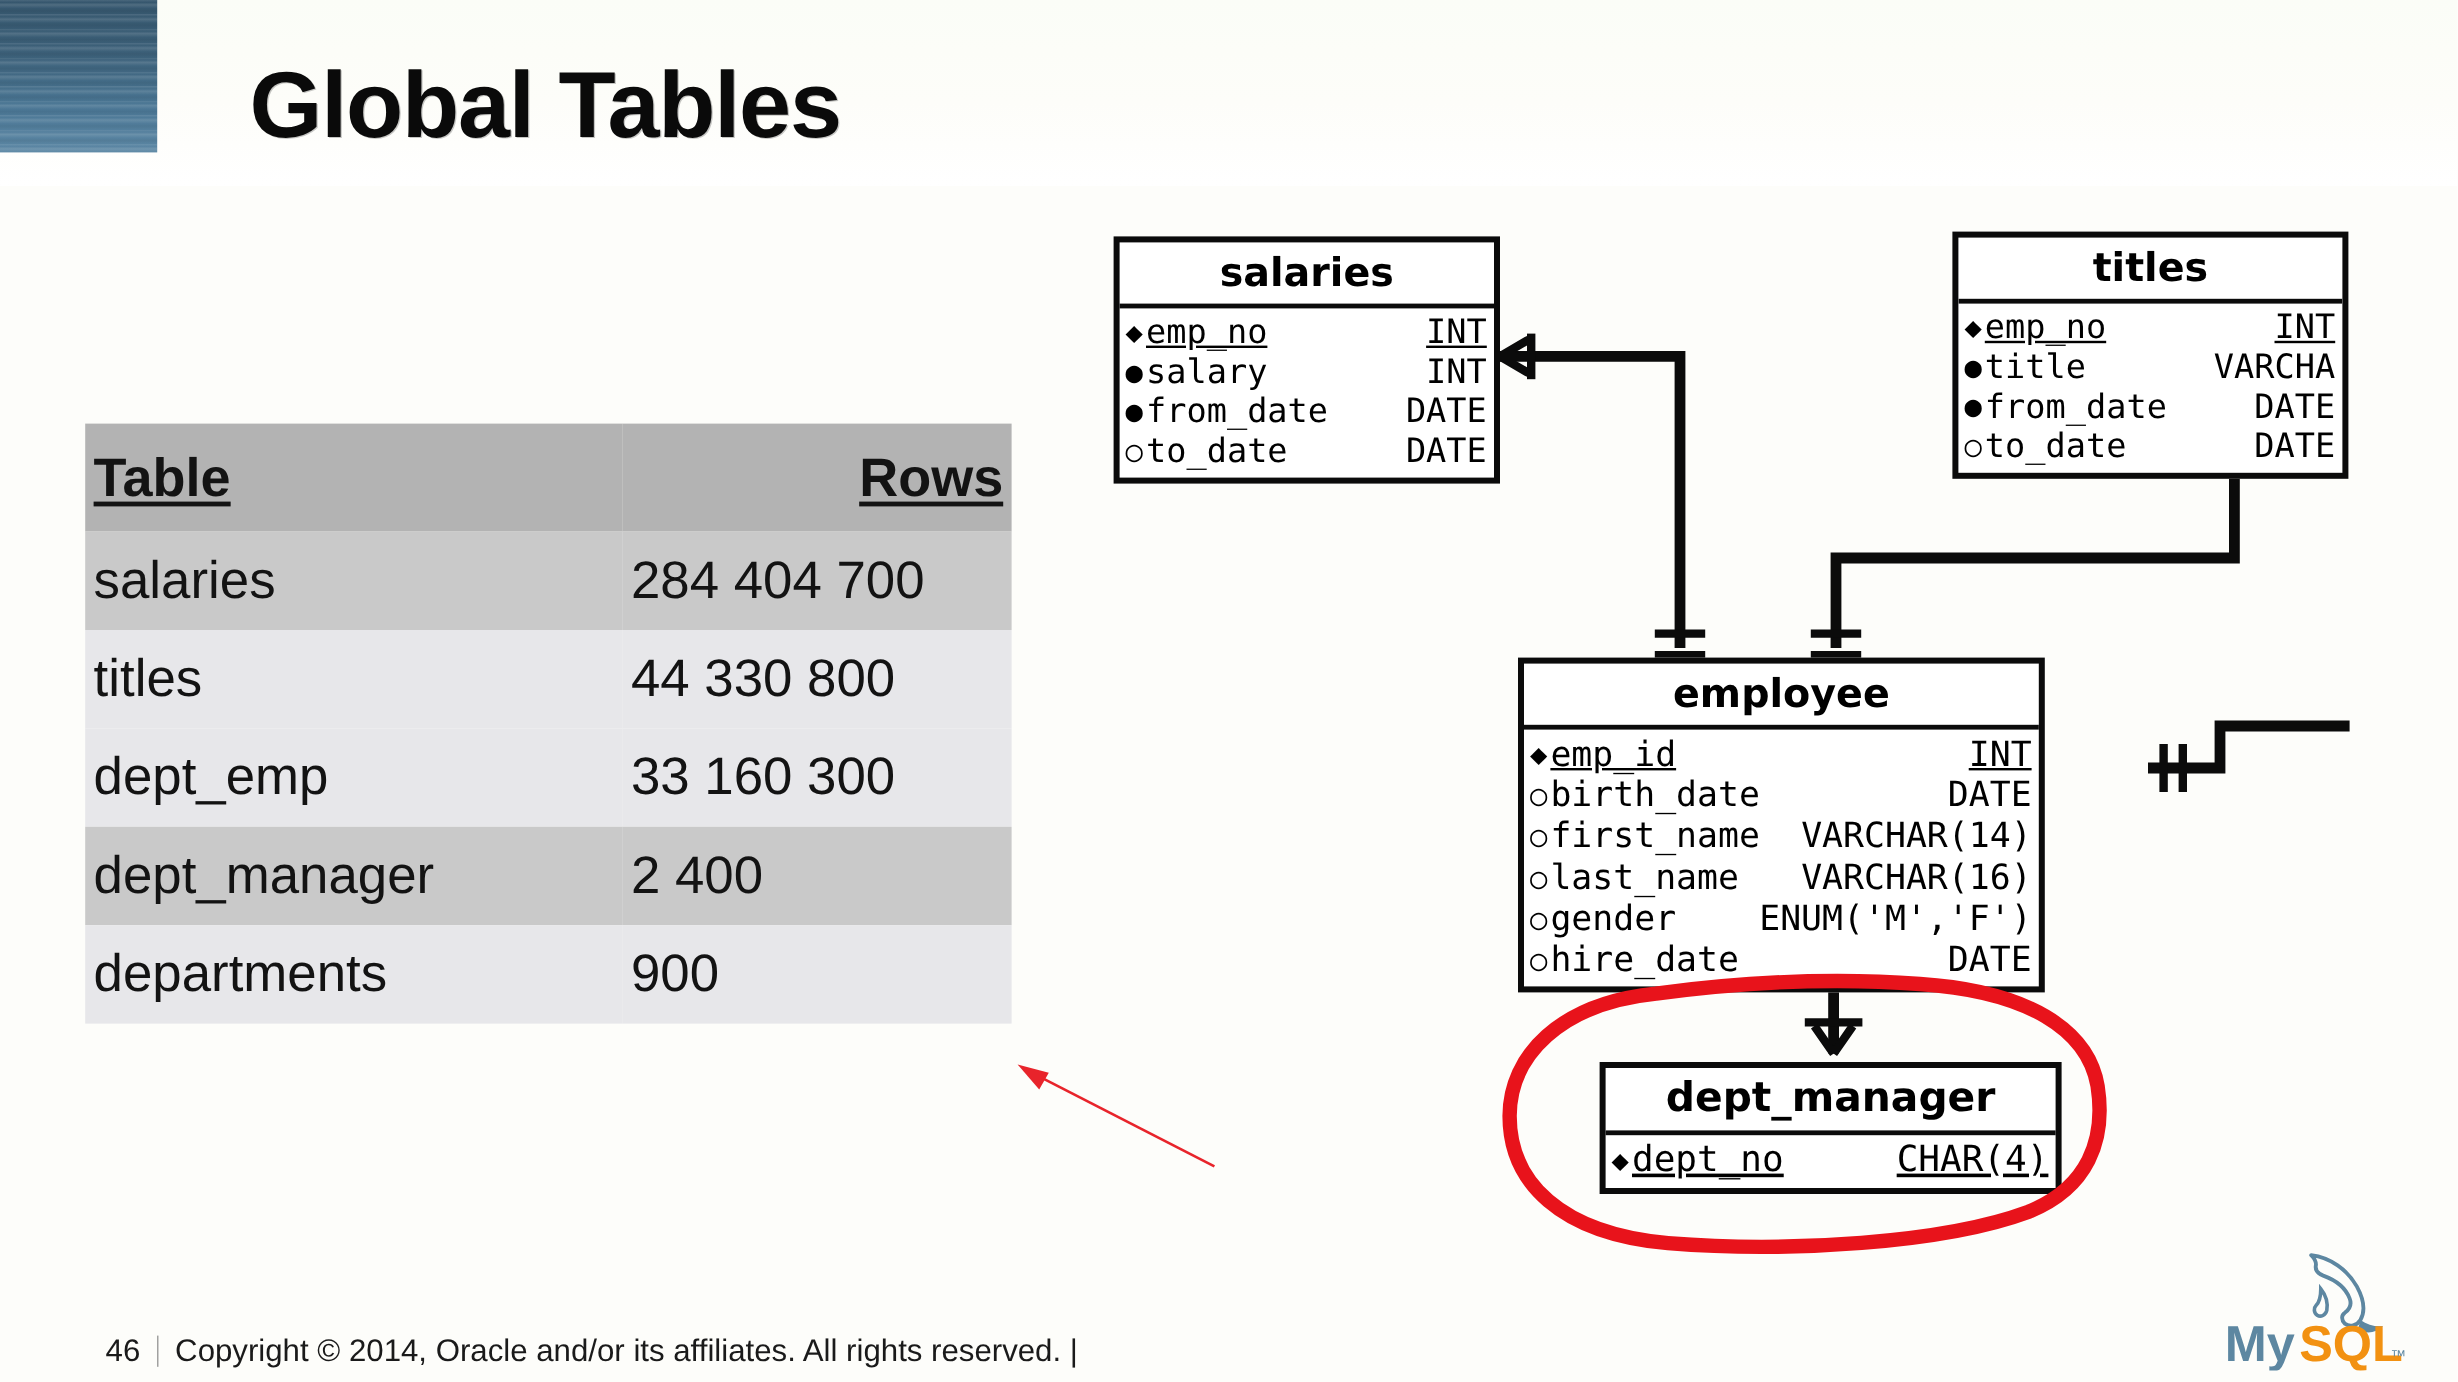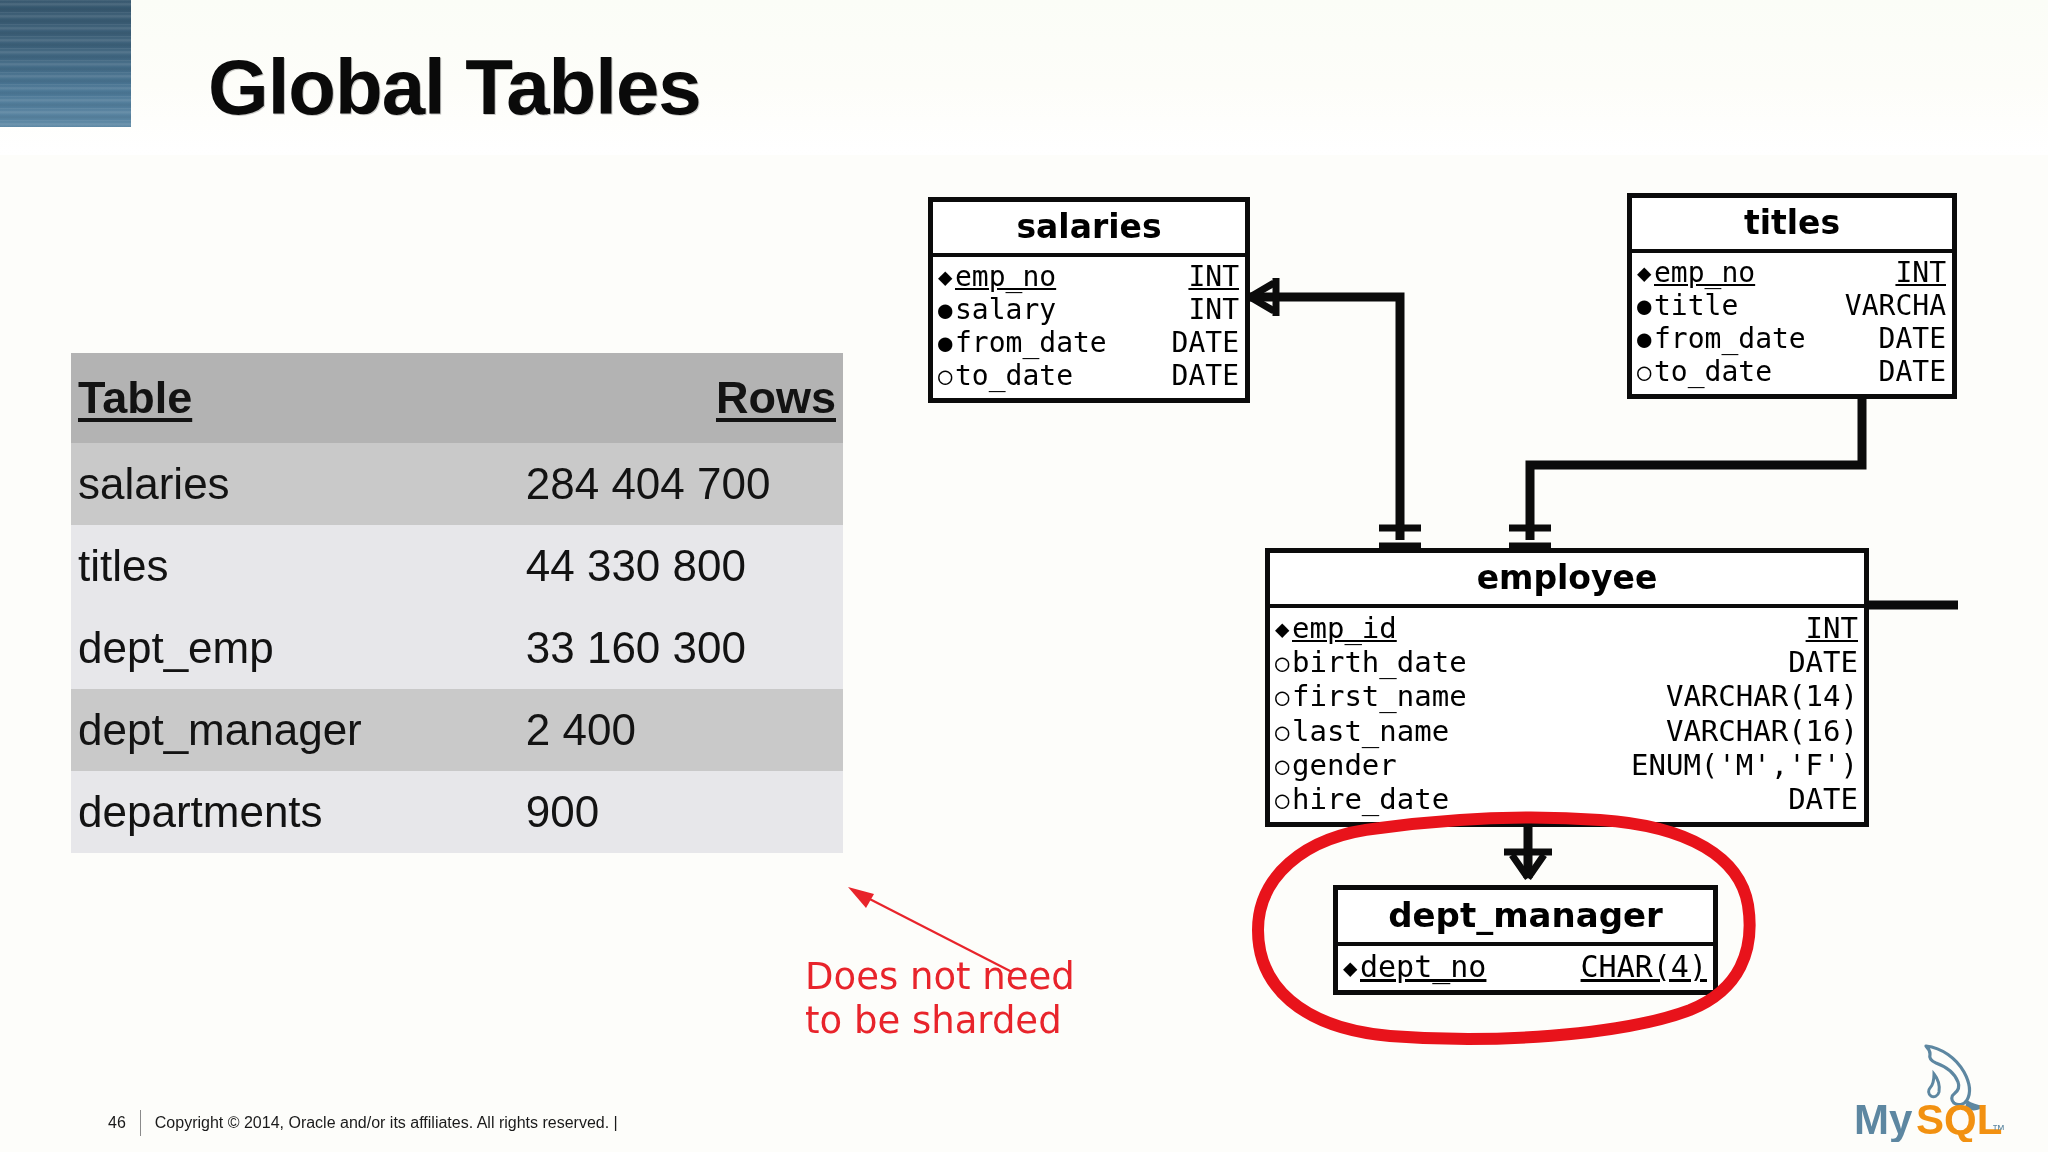--- a/index.html
+++ b/index.html
@@ -120,32 +120,32 @@
     text-align: left; color: #000;
     transform: translateY(-1px);
   }
   .attr .aname { flex: 0 0 auto; }
   .attr .atype { margin-left: auto; padding-left: 16px; }
   .attr.pk .aname, .attr.pk .atype { text-decoration: underline; }
 
   
   #ent-salaries     { left: 928px;  top: 197px;  width: 322px; }
   #ent-titles       { left: 1627px; top: 193px;  width: 330px; }
-  #ent-employee     { left: 1265px; top: 548px;  width: 604px; }
+  #ent-employee     { left: 1265px; top: 548px;  width: 439px; }
   #ent-deptmanager  { left: 1333px; top: 885px;  width: 385px; }
 
   #ent-titles { overflow: hidden; }
   #ent-employee .attr { font-size: 29px; }
   #ent-deptmanager .ent-title { font-size: 34px; }
   #ent-deptmanager .attr { font-size: 30px; }
 
   
   .footer {
-    position: absolute; left: 108px; top: 1110px;
-    font-size: 16px; color: #1a1a1a;
+    position: absolute; left: 88px; top: 1110px;
+    font-size: 26px; color: #1a1a1a;
     display: flex; align-items: center; gap: 14px;
     white-space: nowrap;
   }
   .footer .pg-sep {
     display: inline-block; width: 1px; height: 26px;
     background: #8a8a8a;
   }
   .logo {
     position: absolute; right: 18px; bottom: 10px;
     width: 200px; height: 104px;
@@ -192,24 +192,20 @@
         <td class="td-name">departments</td>
         <td class="td-rows">900</td>
       </tr>
     </tbody>
   </table>
 
   <svg class="annot-arrow" viewBox="0 0 180 100">
     <line x1="172" y1="92" x2="16" y2="12" stroke="#e8242b" stroke-width="2.2"></line>
     <path d="M8 7 L34 14 L26 28 Z" fill="#e8242b"></path>
   </svg>
-  <div class="annot-text">
-    <div>Does not need</div>
-    <div>to be sharded</div>
-  </div>
 
   <svg class="er" viewBox="0 0 2048 1152">
     <g stroke="#0b0b0b" fill="none" stroke-width="9">
 
       <path d="M1250 297 L1400 297 L1400 540"></path>
 
       <path d="M1862 385 L1862 465 L1530 465 L1530 540"></path>
 
       <path d="M1528 785 L1528 878"></path>
 

